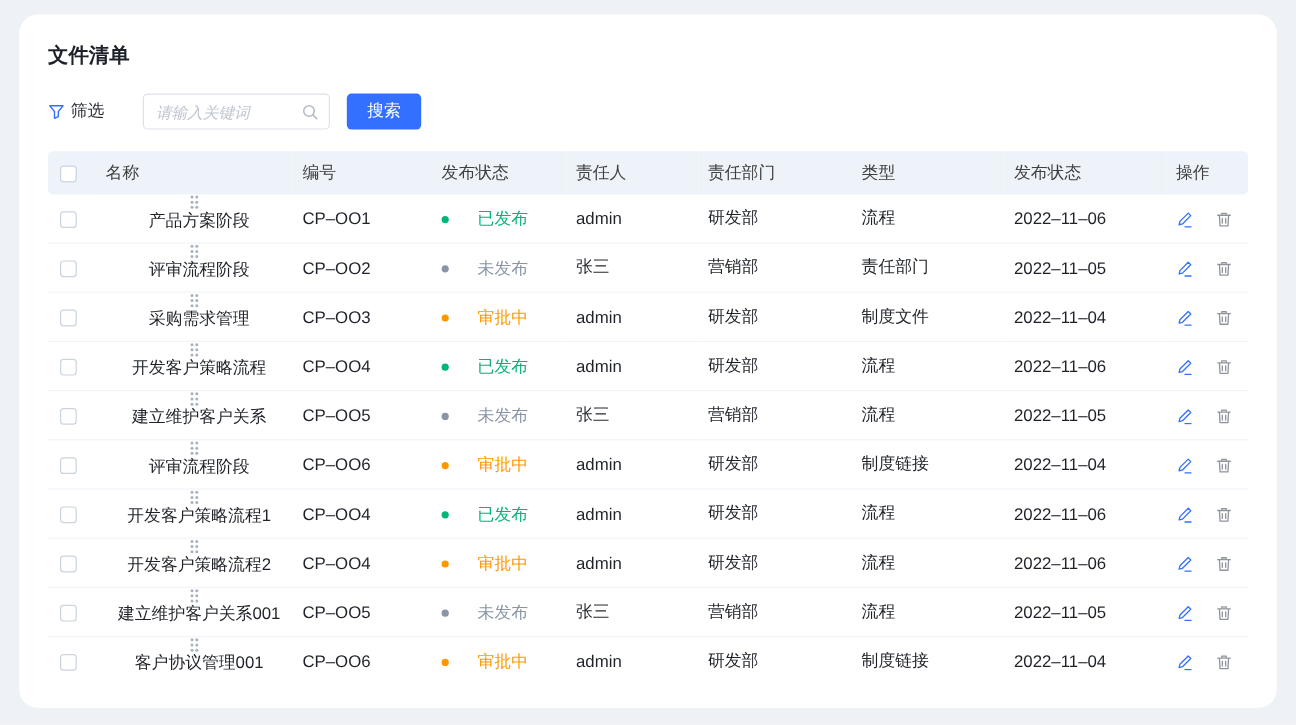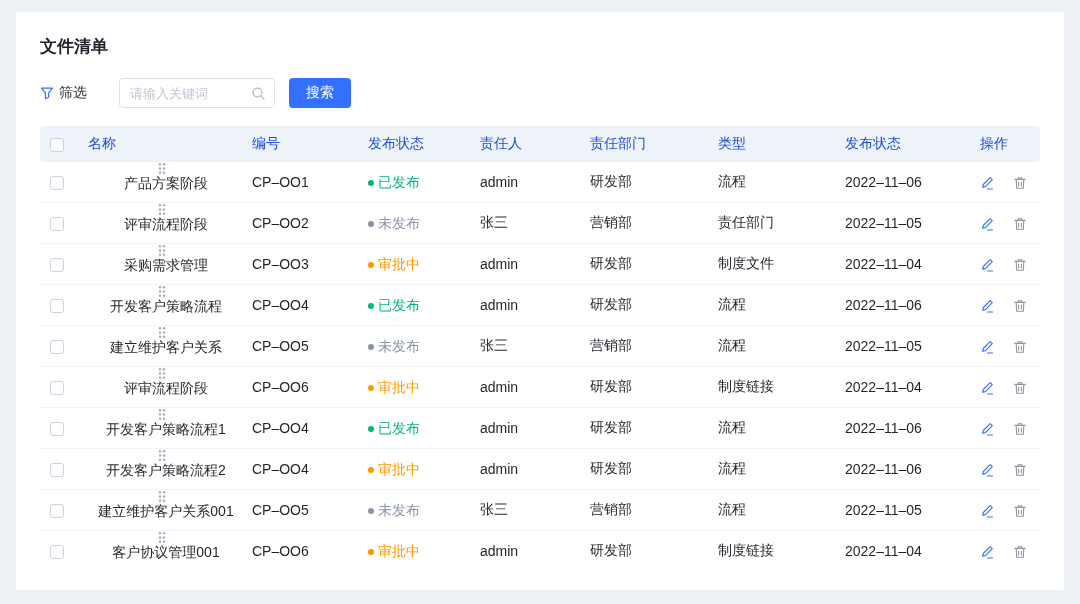--- a/index.html
+++ b/index.html
@@ -8,21 +8,21 @@
     width: 1080px; height: 604px;
     background: #eef1f6;
     font-family: "Liberation Sans", sans-serif;
     position: relative;
     overflow: hidden;
   }
   .card {
     position: absolute; left: 16px; top: 12px;
     width: 1048px; height: 578px;
     background: #ffffff;
-    border-radius: 2px;
+    border-radius: 16px;
     padding: 24px 24px 0 24px;
   }
   .page-title {
     font-size: 17px; font-weight: bold; color: #1d2129;
     line-height: 22px;
   }
   .toolbar {
     display: flex; align-items: center;
     margin-top: 20px; height: 30px;
   }
@@ -37,41 +37,42 @@
     width: 156px; height: 30px;
     border: 1px solid #dde2ea; border-radius: 4px;
     padding: 0 8px; background: #fff;
   }
   .search-box input {
     flex: 1; min-width: 0;
     border: none; outline: none;
     font-size: 13px; color: #2b2f36;
     font-family: "Liberation Sans", sans-serif;
     background: transparent;
+    font-style: italic;
   }
   .search-box input::placeholder { color: #bfc6d1; }
   .search-box .mag { display: flex; align-items: center; }
   .search-btn {
     margin-left: 14px;
     height: 30px; padding: 0 17px;
     background: #3370ff; color: #ffffff;
     font-size: 14px; border: none; border-radius: 4px;
     cursor: pointer;
     font-family: "Liberation Sans", sans-serif;
   }
   table {
     margin-top: 18px;
     width: 1000px;
     border-collapse: collapse;
     table-layout: fixed;
     font-size: 14px;
   }
   thead th {
     background: #eef3fa;
-    color: #1d4ed8;
+    color: #404040;
     font-weight: 500;
     height: 36px;
     text-align: left;
     padding: 0 0 0 8px;
     white-space: nowrap;
   }
   thead th:first-child { border-radius: 4px 0 0 4px; padding-left: 10px; }
   thead th:last-child  { border-radius: 0 4px 4px 0; }
   tbody td {
     height: 40px;
@@ -82,21 +83,21 @@
   }
   tbody tr:last-child td { border-bottom: none; }
   td.col-check, th.col-check { padding-left: 10px; }
   .checkbox {
     display: inline-block; width: 14px; height: 14px;
     border: 1px solid #ccd3df; border-radius: 3px;
     background: #fff; vertical-align: middle; cursor: pointer;
   }
   .name-cell { display: flex; align-items: center; height: 40px; flex-direction: column; }
   .drag { display: inline-flex; margin-right: 9px; cursor: grab; flex: none; }
-  .status { display: inline-flex; align-items: center; gap: 4px; }
+  .status { display: inline-flex; align-items: center; gap: 24px; }
   .dot {
     display: inline-block; width: 6px; height: 6px;
     border-radius: 50%; flex: none;
   }
   .actions { }
   .actions .act {
     display: inline-flex; vertical-align: middle;
     cursor: pointer;
   }
   .actions .act + .act { margin-left: 15px; }

